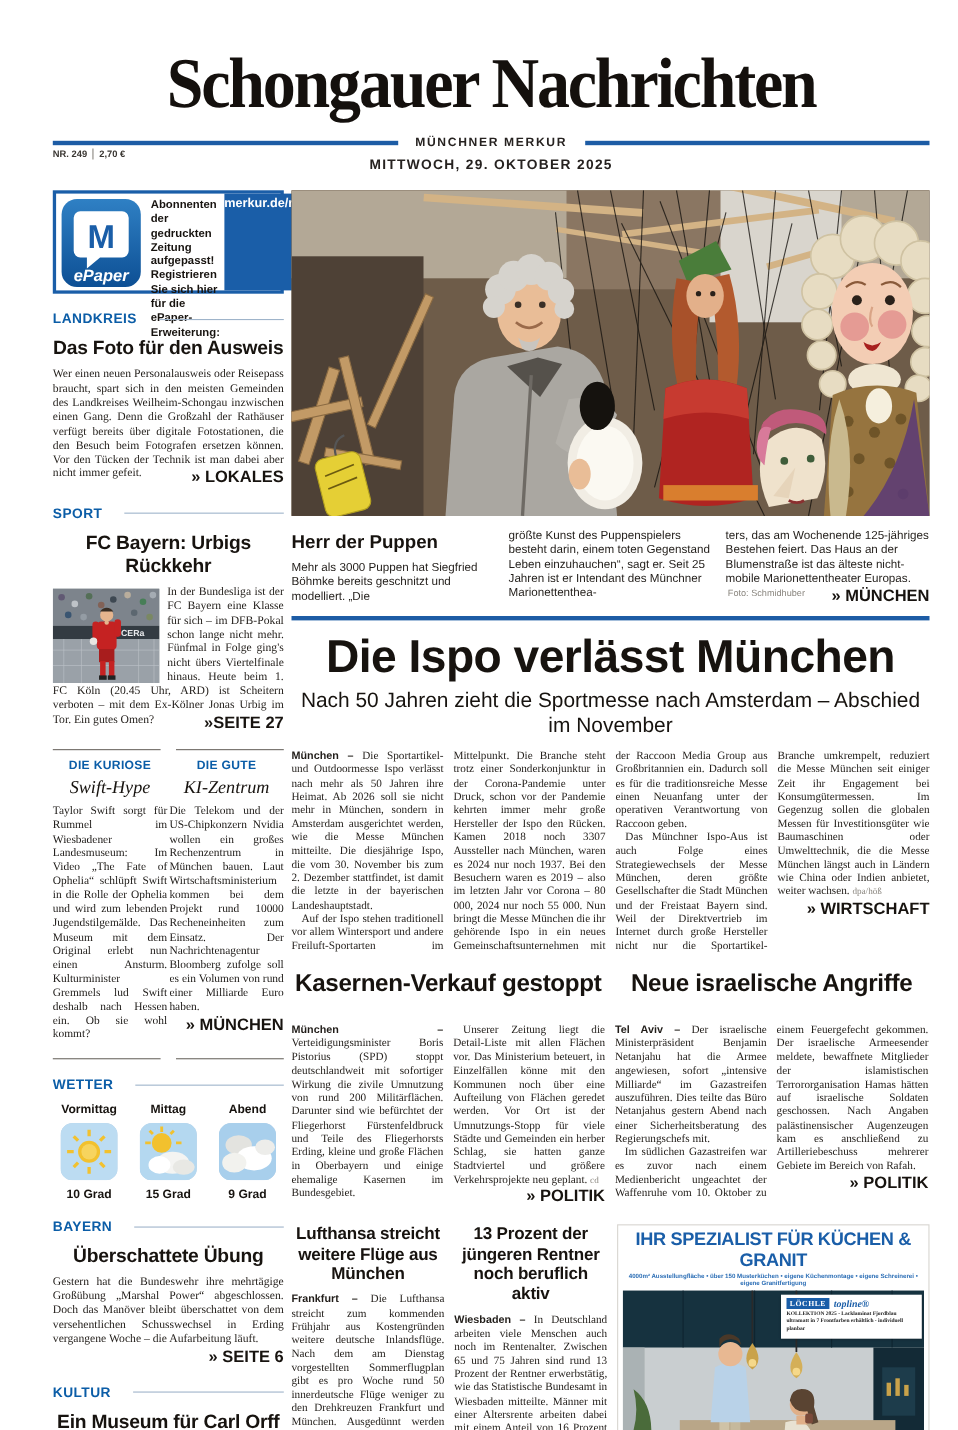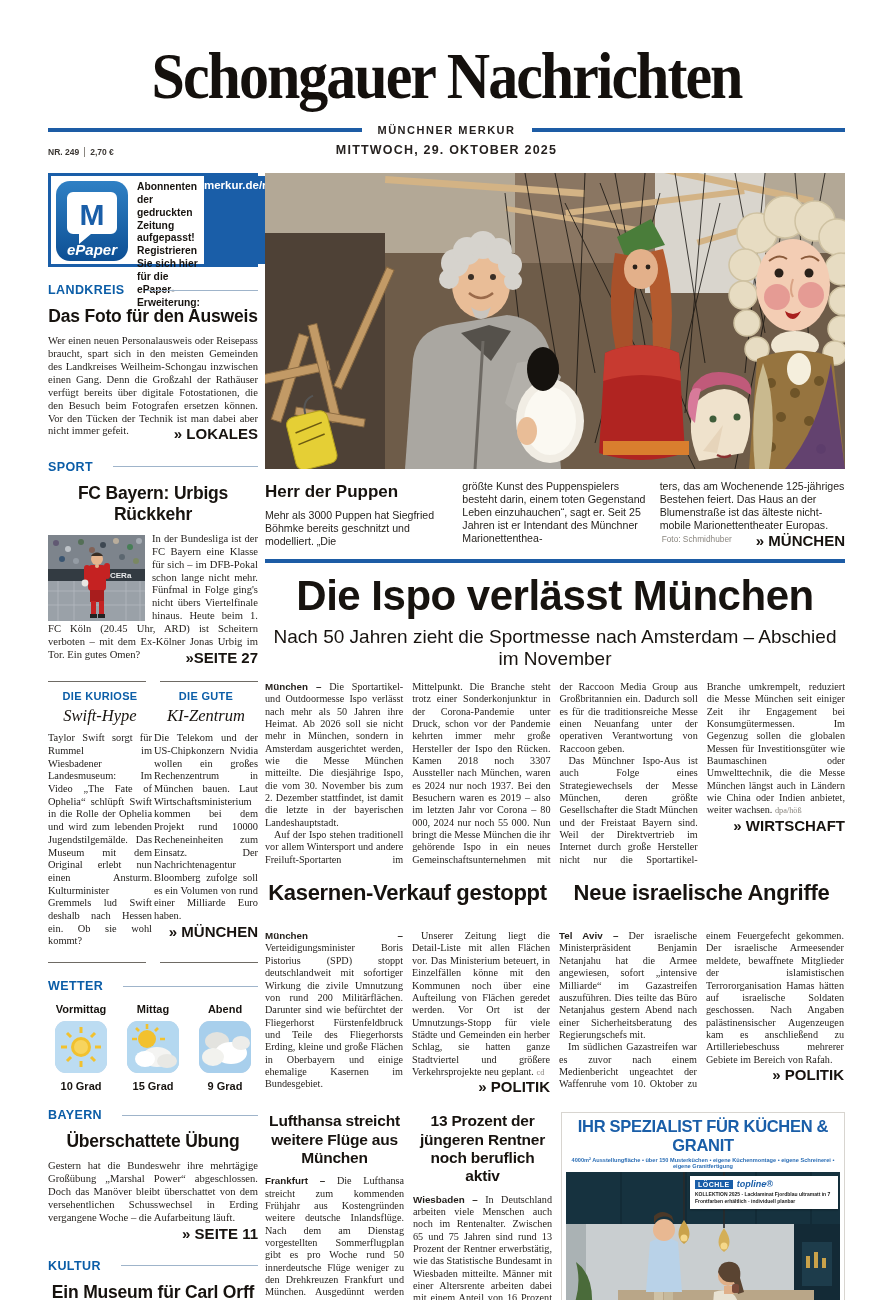--- a/index.html
+++ b/index.html
@@ -12,21 +12,21 @@
   
   .masthead { padding-top:46px; text-align:center; position:relative; }
   .masthead-title {
     font-family:"Liberation Serif", serif; font-weight:bold; font-size:60px;
     letter-spacing:-2px; color:#14100d; line-height:1.0; transform:scaleY(1.08);
   }
   .kicker-row { display:flex; align-items:center; margin-top:18px; }
   .kicker-row .bar { flex:1; height:4px; background:#1d5ca5; }
   .kicker-text { padding:0 16px; font-size:11px; font-weight:bold; letter-spacing:1.5px; color:#2b2download5247; color:#262220; }
   .date-line { margin-top:7px; font-size:12.5px; font-weight:bold; letter-spacing:1.2px; color:#262220; }
-  .issue-info { position:absolute; left:0; bottom:0; font-size:8.5px; font-weight:bold; color:#3a3632; display:flex; align-items:flex-start; gap:5px; }
+  .issue-info { position:absolute; left:0; bottom:12px; font-size:8.5px; font-weight:bold; color:#3a3632; display:flex; align-items:flex-start; gap:5px; }
   .issue-info .sep { width:1px; height:10px; background:#8a8680; display:inline-block; }
   
   .page-body { display:flex; gap:7px; margin-top:16px; }
   .left-col { width:210px; flex:none; }
   .main-col { width:580px; flex:none; }
   
   .epaper-box { border:3px solid #1a5ea8; display:flex; height:94px; background:#fff; }
   .epaper-logo { width:82px; flex:none; padding:4px; }
   .epaper-right { flex:1; display:flex; flex-direction:row; }
   .epaper-text { flex:1; font-size:10.3px; font-weight:bold; line-height:1.25; padding:5px 4px 2px 4px; color:#17130f; }
@@ -69,21 +69,21 @@
   .story-half { width:285px; flex:none; }
   .half-headline { text-align:center; font-size:22px; font-weight:bold; letter-spacing:-0.3px; color:#17130f; margin-bottom:24px; }
   .bottom-row { display:flex; gap:9px; margin-top:16px; }
   .bottom-article { width:139px; flex:none; }
   .bottom-headline { text-align:center; font-size:15.5px; font-weight:bold; line-height:1.18; color:#17130f; margin-bottom:8px; letter-spacing:-0.2px; }
   
   .ad { width:284px; flex:none; border:1px solid #d8d5d0; background:#fff; padding:4px 4px 0; position:relative; height:277px; }
   .ad-header { text-align:center; color:#1a5ea8; font-weight:bold; font-size:16.5px; letter-spacing:-0.3px; }
   .ad-subheader { text-align:center; color:#2a6db5; font-size:5.6px; font-weight:bold; margin-top:2px; }
   .ad-photo { position:relative; margin-top:3px; height:206px; overflow:hidden; }
-  .ad-topline { position:absolute; top:4px; right:2px; background:#fff; padding:3px 5px 4px; width:148px; box-shadow:0 1px 2px rgba(0,0,0,.3); }
+  .ad-topline { position:absolute; top:4px; right:2px; background:#fff; padding:3px 5px 4px; width:128px; box-shadow:0 1px 2px rgba(0,0,0,.3);font-family:Liberation Serif, serif; }
   .ad-topline-brandrow { display:flex; align-items:center; gap:4px; }
   .ad-topline-brand { background:#1a5ea8; color:#fff; font-weight:bold; font-size:7px; padding:1px 3px; letter-spacing:.5px; }
   .ad-topline-name { color:#1a5ea8; font-weight:bold; font-style:italic; font-size:9px; }
   .ad-topline-text { font-size:5px; color:#222; margin-top:2px; line-height:1.35; font-weight:bold; }
   .ad-badge { position:absolute; right:6px; bottom:8px; width:66px; height:66px; border-radius:50%;
     background:radial-gradient(circle at 35% 30%, #8a6a4e, #6e533c); color:#fff; display:flex; align-items:center; justify-content:center;
     text-align:center; font-size:5.6px; font-weight:bold; line-height:1.35; padding:7px; }
   .clearfix::after { content:""; display:block; clear:both; }
 </style>
 </head>
@@ -283,21 +283,21 @@
         </div>
       </div>
 
       <div class="section-head">
         <span class="section-label">BAYERN</span>
         <span class="section-rule"></span>
       </div>
       <div class="side-headline">Überschattete Übung</div>
       <div class="side-body clearfix">
         <span>Gestern hat die Bundeswehr ihre mehrtägige Großübung „Marshal Power“ abgeschlossen. Doch das Manöver bleibt überschattet von dem versehentlichen Schusswechsel in Erding vergangene Woche – die Aufarbeitung läuft.</span>
-        <span class="ref">» SEITE 11</span>
+        <span class="ref">» SEITE 6</span>
       </div>
 
       <div class="section-head">
         <span class="section-label">KULTUR</span>
         <span class="section-rule"></span>
       </div>
       <div class="side-headline">Ein Museum für Carl Orff</div>
       <div class="side-body clearfix">
         <span>In herrlicher Lage über dem Ammersee, am Rande von Dießen und unmittelbar neben dem Wohnhaus des Komponisten ist das Carl Orff Museum entstanden. Elf Millionen Euro hat es gekostet. Eröffnung ist an diesem Sonntag.</span>
         

